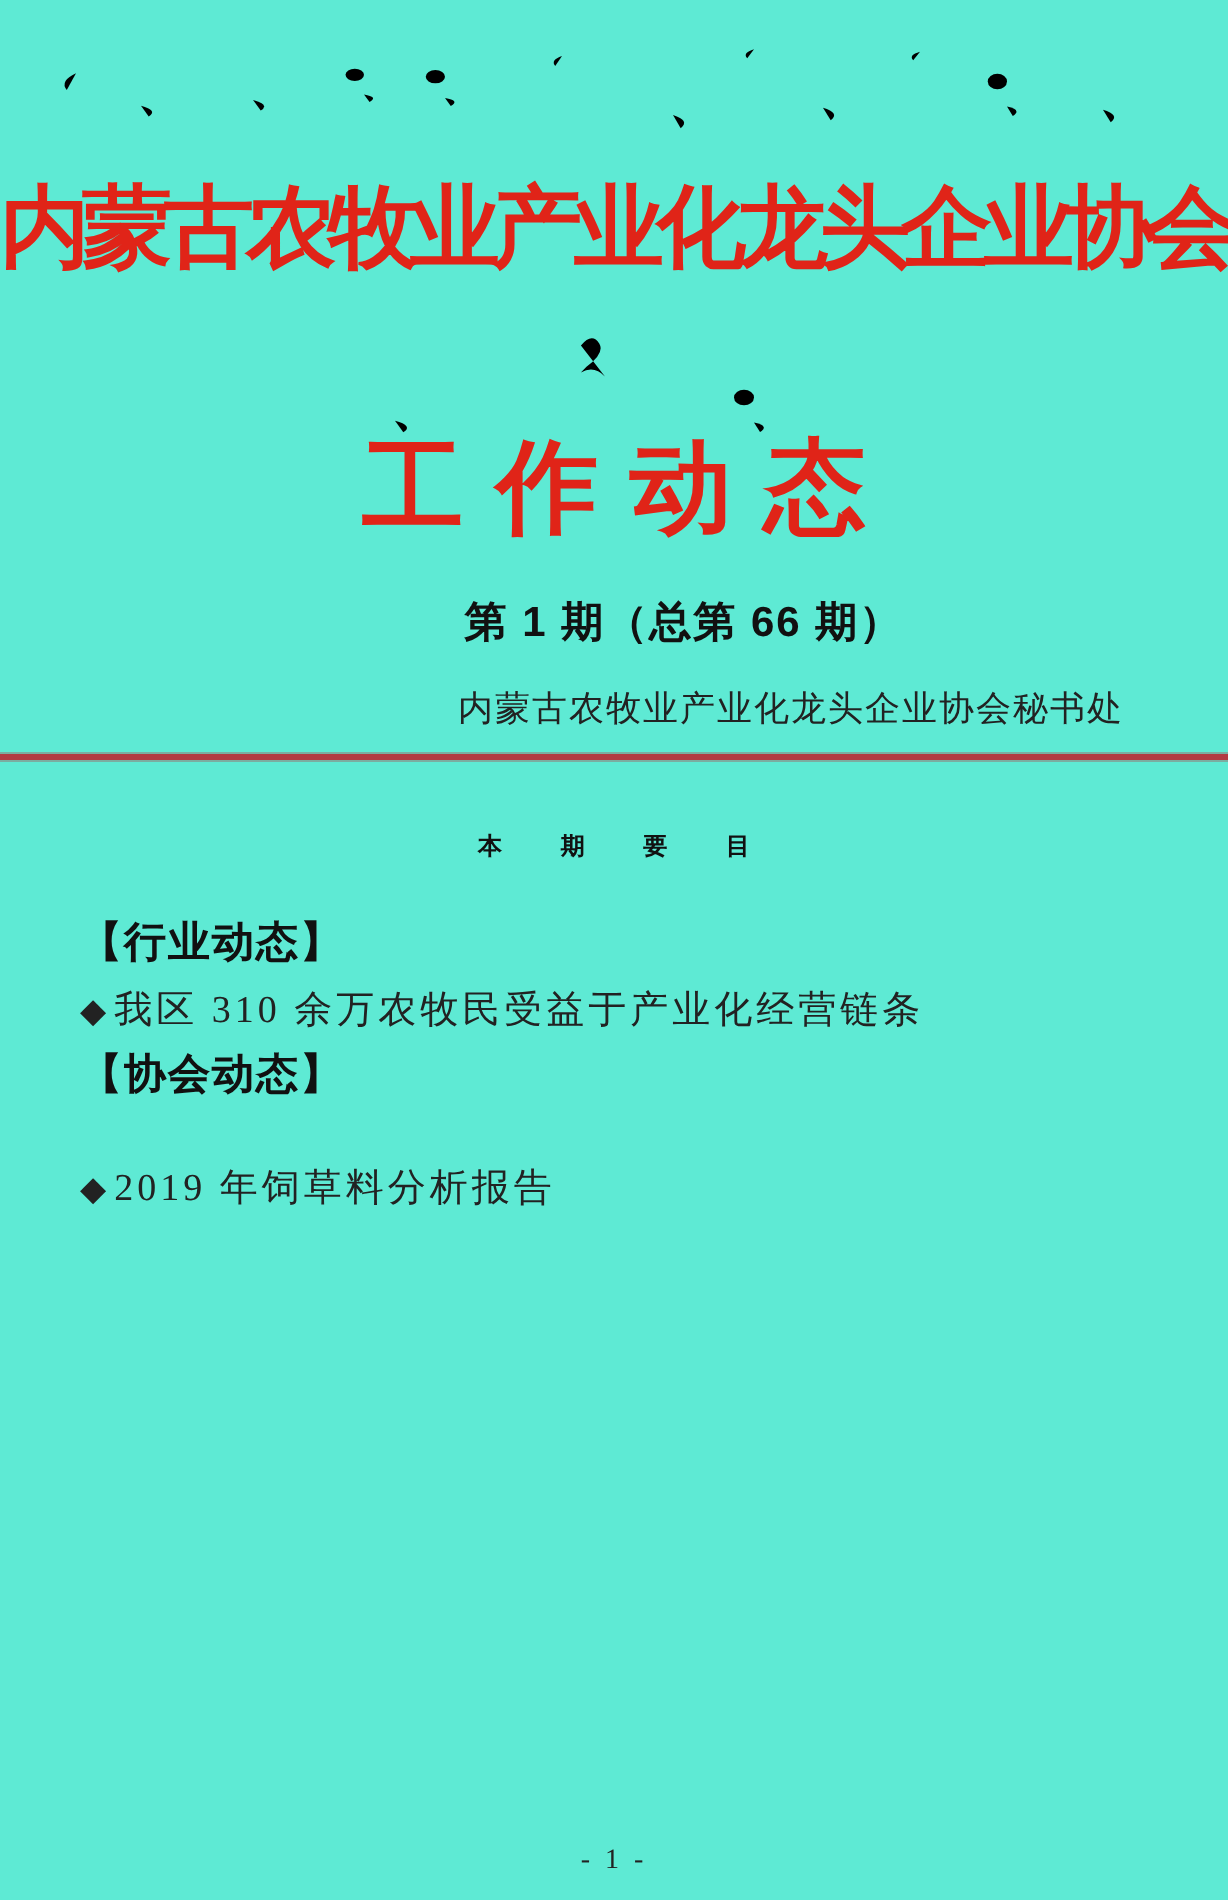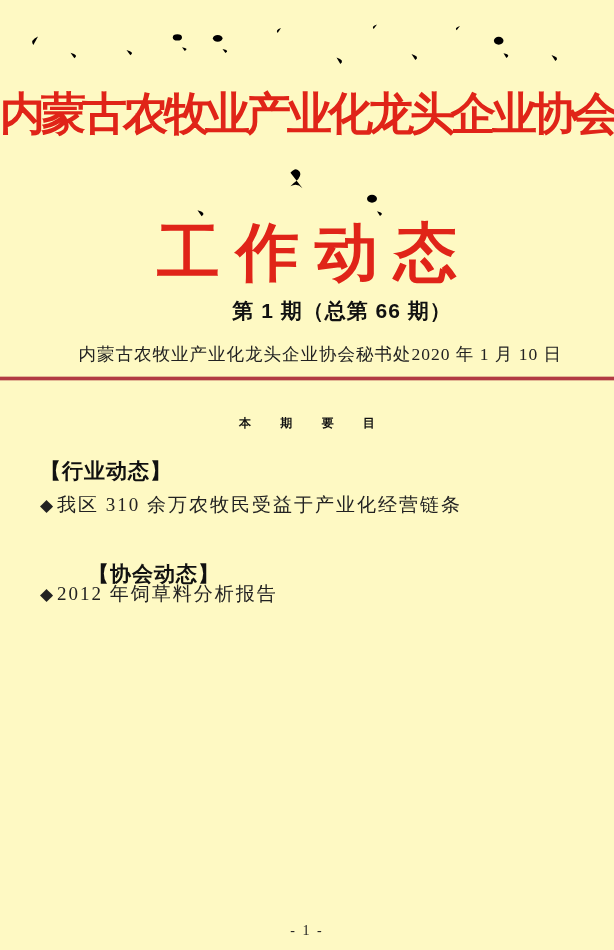--- a/index.html
+++ b/index.html
@@ -1,39 +1,39 @@
 <!DOCTYPE html>
 <html><head>
 <meta charset="utf-8">
 <style>
   html,body{margin:0;padding:0;background:#888;}
   .page{
     position:relative;
     width:614px;height:950px;
     margin:0 auto;
-    background:#fef9c3;
+    background:#5eead4;
     overflow:hidden;
     font-family:"Liberation Serif","DejaVu Serif",serif;
     color:#1a1a1a;
   }
   
   .mg{position:absolute;}
   
   .org-title{
     position:absolute;top:84px;left:0;width:100%;
     text-align:center;
     font-family:"Liberation Serif","DejaVu Serif",serif;
     font-weight:bold;font-size:45px;letter-spacing:-4px;
     color:#e02418;white-space:nowrap;
   }
   .bulletin-title{
     position:absolute;top:210px;left:0;width:100%;
     text-align:center;
     font-family:"Liberation Serif","DejaVu Serif",serif;
-    font-weight:bold;font-size:63px;letter-spacing:16px;text-indent:16px;
+    font-weight:bold;font-size:51px;letter-spacing:16px;text-indent:16px;
     color:#e02418;white-space:nowrap;
   }
   .issue-line{
     position:absolute;top:297px;left:15px;width:100%;
     text-align:center;
     font-family:"Liberation Sans","DejaVu Sans",sans-serif;
     font-weight:bold;font-size:21px;letter-spacing:1px;
     color:#111;
     padding-left:20px;
   }
@@ -54,21 +54,21 @@
     font-family:"Liberation Sans","DejaVu Sans",sans-serif;
     font-weight:bold;font-size:12px;letter-spacing:13px;text-indent:13px;
     color:#111;
   }
   .sec-label{
     position:absolute;left:40px;
     font-family:"Liberation Sans","DejaVu Sans",sans-serif;
     font-weight:bold;font-size:21px;color:#111;letter-spacing:1px;text-align:right;
   }
   .sec-label.s1{top:457px;}
-  .sec-label.s2{top:560px;margin-left:48px;}
+  .sec-label.s2{top:523px;}
   .digest-item{
     position:absolute;left:40px;
     font-size:19px;color:#222;letter-spacing:2px;white-space:nowrap;
   }
   .digest-item.i1{top:492px;}
   .digest-item.i2{top:581px;}
   .digest-item .bullet{font-family:"DejaVu Sans",sans-serif;font-size:17px;margin-right:2px;}
   
   .page-number{
     position:absolute;top:923px;left:0;width:100%;
@@ -165,32 +165,31 @@
         <use href="#mg-c"></use>
       </svg>
   </div>
 
   <div class="bulletin-title">工作动态</div>
 
   <div class="issue-line">第 1 期（总第 66 期）</div>
 
   <div class="pub-row">
     <span>内蒙古农牧业产业化龙头企业协会秘书处</span>
-    <span>2020 年 1 月 10 日</span>
   </div>
 
   <div class="red-rule"></div>
 
   <div class="digest-heading">本 期 要 目</div>
 
   <div class="sec-label s1">【行业动态】</div>
   <div class="digest-item i1">
     <span class="bullet">◆</span><span>我区 310 余万农牧民受益于产业化经营链条</span>
   </div>
 
   <div class="sec-label s2">【协会动态】</div>
   <div class="digest-item i2">
-    <span class="bullet">◆</span><span>2012 年饲草料分析报告</span>
+    <span class="bullet">◆</span><span>2019 年饲草料分析报告</span>
   </div>
 
   <div class="page-number">- 1 -</div>
 
 </div>
 
 </body></html>

